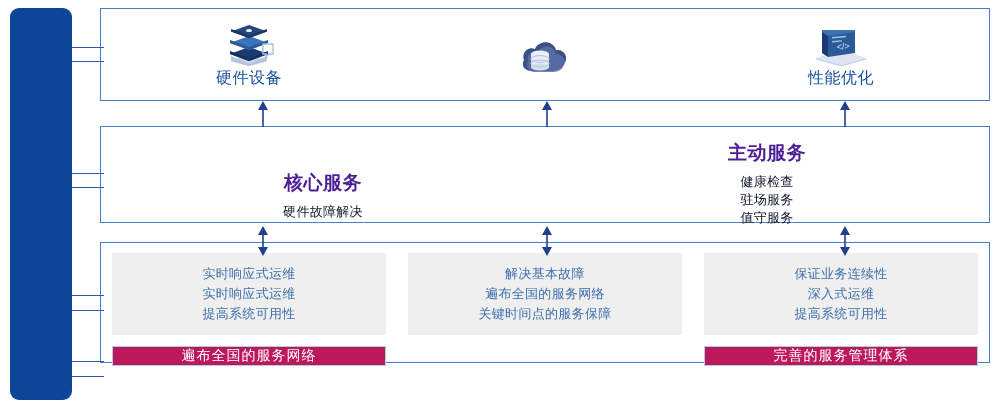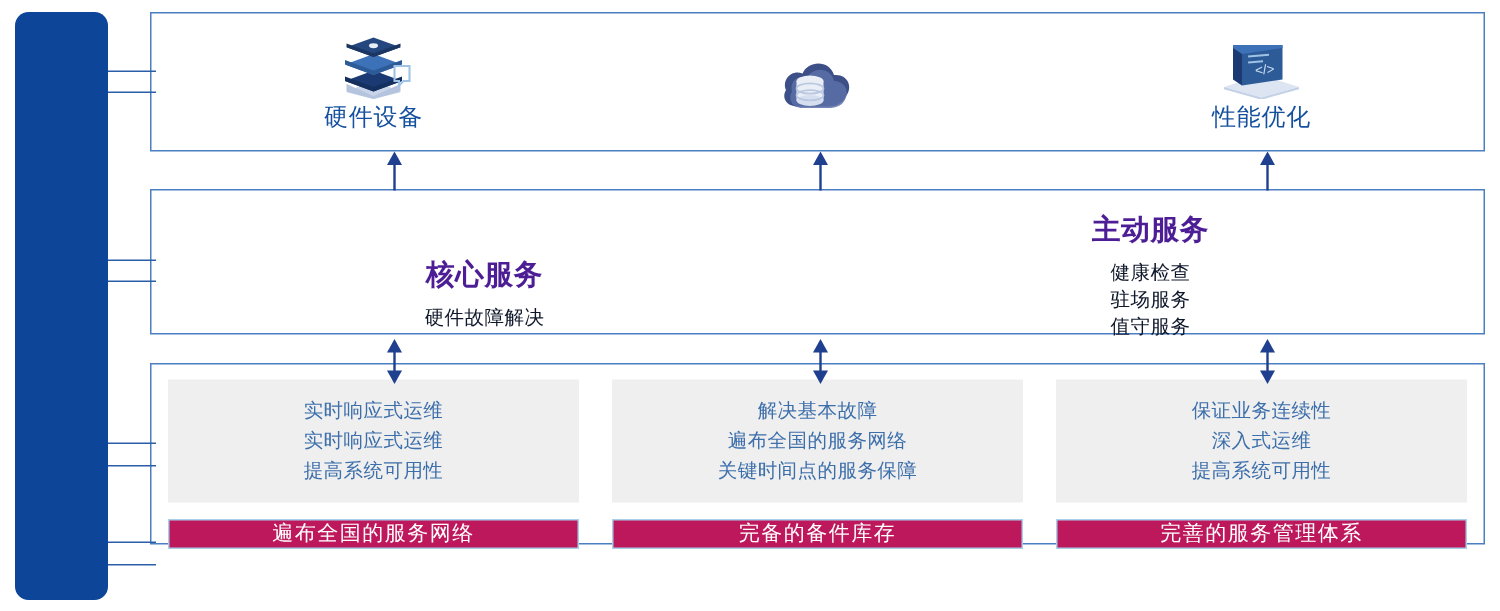--- a/index.html
+++ b/index.html
@@ -301,21 +301,20 @@
       </div>
       <div class="advantage-bar">遍布全国的服务网络</div>
     </div>
 
     <div class="col bottom-col">
       <div class="positioning-card">
         <span class="positioning-line">解决基本故障</span>
         <span class="positioning-line">遍布全国的服务网络</span>
         <span class="positioning-line">关键时间点的服务保障</span>
       </div>
-      <div class="advantage-bar">完备的备件库存</div>
     </div>
 
     <div class="col bottom-col">
       <div class="positioning-card">
         <span class="positioning-line">保证业务连续性</span>
         <span class="positioning-line">深入式运维</span>
         <span class="positioning-line">提高系统可用性</span>
       </div>
       <div class="advantage-bar">完善的服务管理体系</div>
     </div>

